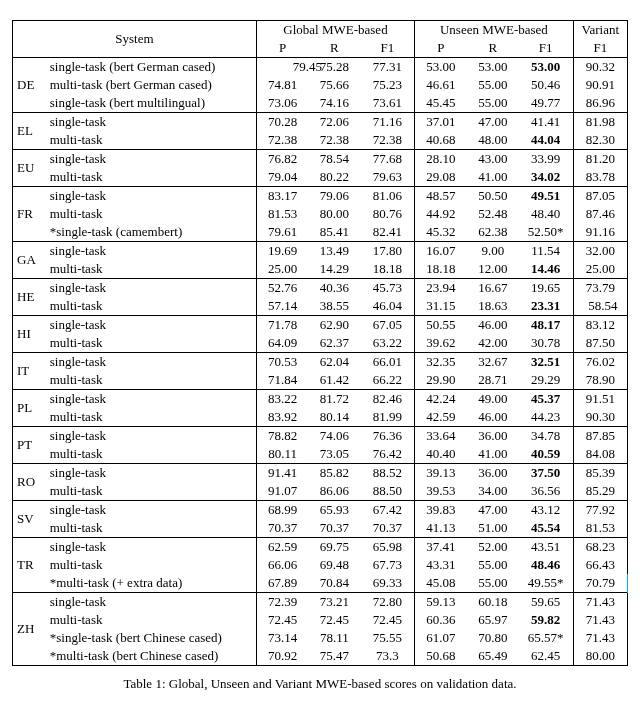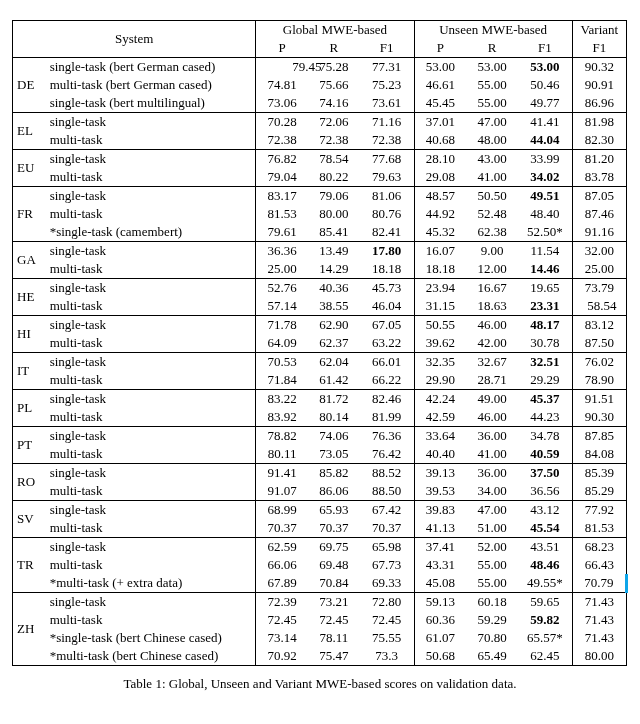--- a/index.html
+++ b/index.html
@@ -169,23 +169,23 @@
         <td>85.41</td>
         <td>82.41</td>
         <td class="vsep-l">45.32</td>
         <td>62.38</td>
         <td>52.50*</td>
         <td class="vsep-l" style="border-right:1px solid #000;">91.16</td>
       </tr>
       <tr class="grp-sep">
         <td rowspan="2" class="lang-cell vsep-l" style="border-top: 1px solid rgb(0, 0, 0);">GA</td>
         <td class="sys-cell" style="border-top: 1px solid rgb(0, 0, 0);">single-task</td>
-        <td class="vsep-l" style="border-top: 1px solid rgb(0, 0, 0);">36.36</td>
+        <td class="vsep-l" style="border-top: 1px solid rgb(0, 0, 0);">19.69</td>
         <td style="border-top: 1px solid rgb(0, 0, 0);">13.49</td>
-        <td style="border-top: 1px solid rgb(0, 0, 0); font-weight: bold;">17.80</td>
+        <td style="border-top: 1px solid rgb(0, 0, 0);">17.80</td>
         <td class="vsep-l" style="border-top: 1px solid rgb(0, 0, 0);">16.07</td>
         <td style="border-top: 1px solid rgb(0, 0, 0);">9.00</td>
         <td style="border-top: 1px solid rgb(0, 0, 0);">11.54</td>
         <td class="vsep-l" style="border-right: 1px solid rgb(0, 0, 0); border-top: 1px solid rgb(0, 0, 0);">32.00</td>
       </tr>
       <tr>
         <td class="sys-cell">multi-task</td>
         <td class="vsep-l">25.00</td>
         <td>14.29</td>
         <td>18.18</td>
@@ -363,40 +363,40 @@
         <td class="vsep-l" style="border-right:1px solid #000;">66.43</td>
       </tr>
       <tr>
         <td class="sys-cell">*multi-task (+ extra data)</td>
         <td class="vsep-l">67.89</td>
         <td>70.84</td>
         <td>69.33</td>
         <td class="vsep-l">45.08</td>
         <td>55.00</td>
         <td>49.55*</td>
-        <td class="vsep-l" style="border-right:3px solid #0ea5e9;">70.79</td>
+        <td class="vsep-l" style="border-right:1px solid #0ea5e9;">70.79</td>
       </tr>
       <tr class="grp-sep">
         <td rowspan="4" class="lang-cell vsep-l" style="border-top: 1px solid rgb(0, 0, 0); border-bottom: 1px solid rgb(0, 0, 0);">ZH</td>
         <td class="sys-cell" style="border-top: 1px solid rgb(0, 0, 0);">single-task</td>
         <td class="vsep-l" style="border-top: 1px solid rgb(0, 0, 0);">72.39</td>
         <td style="border-top: 1px solid rgb(0, 0, 0);">73.21</td>
         <td style="border-top: 1px solid rgb(0, 0, 0);">72.80</td>
         <td class="vsep-l" style="border-top: 1px solid rgb(0, 0, 0);">59.13</td>
         <td style="border-top: 1px solid rgb(0, 0, 0);">60.18</td>
         <td style="border-top: 1px solid rgb(0, 0, 0);">59.65</td>
         <td class="vsep-l" style="border-right: 1px solid rgb(0, 0, 0); border-top: 1px solid rgb(0, 0, 0);">71.43</td>
       </tr>
       <tr>
         <td class="sys-cell">multi-task</td>
         <td class="vsep-l">72.45</td>
         <td>72.45</td>
         <td>72.45</td>
         <td class="vsep-l">60.36</td>
-        <td>59.29</td>
+        <td>65.97</td>
         <td class="bold">59.82</td>
         <td class="vsep-l" style="border-right:1px solid #000;">71.43</td>
       </tr>
       <tr>
         <td class="sys-cell">*single-task (bert Chinese cased)</td>
         <td class="vsep-l">73.14</td>
         <td>78.11</td>
         <td>75.55</td>
         <td class="vsep-l">61.07</td>
         <td>70.80</td>

